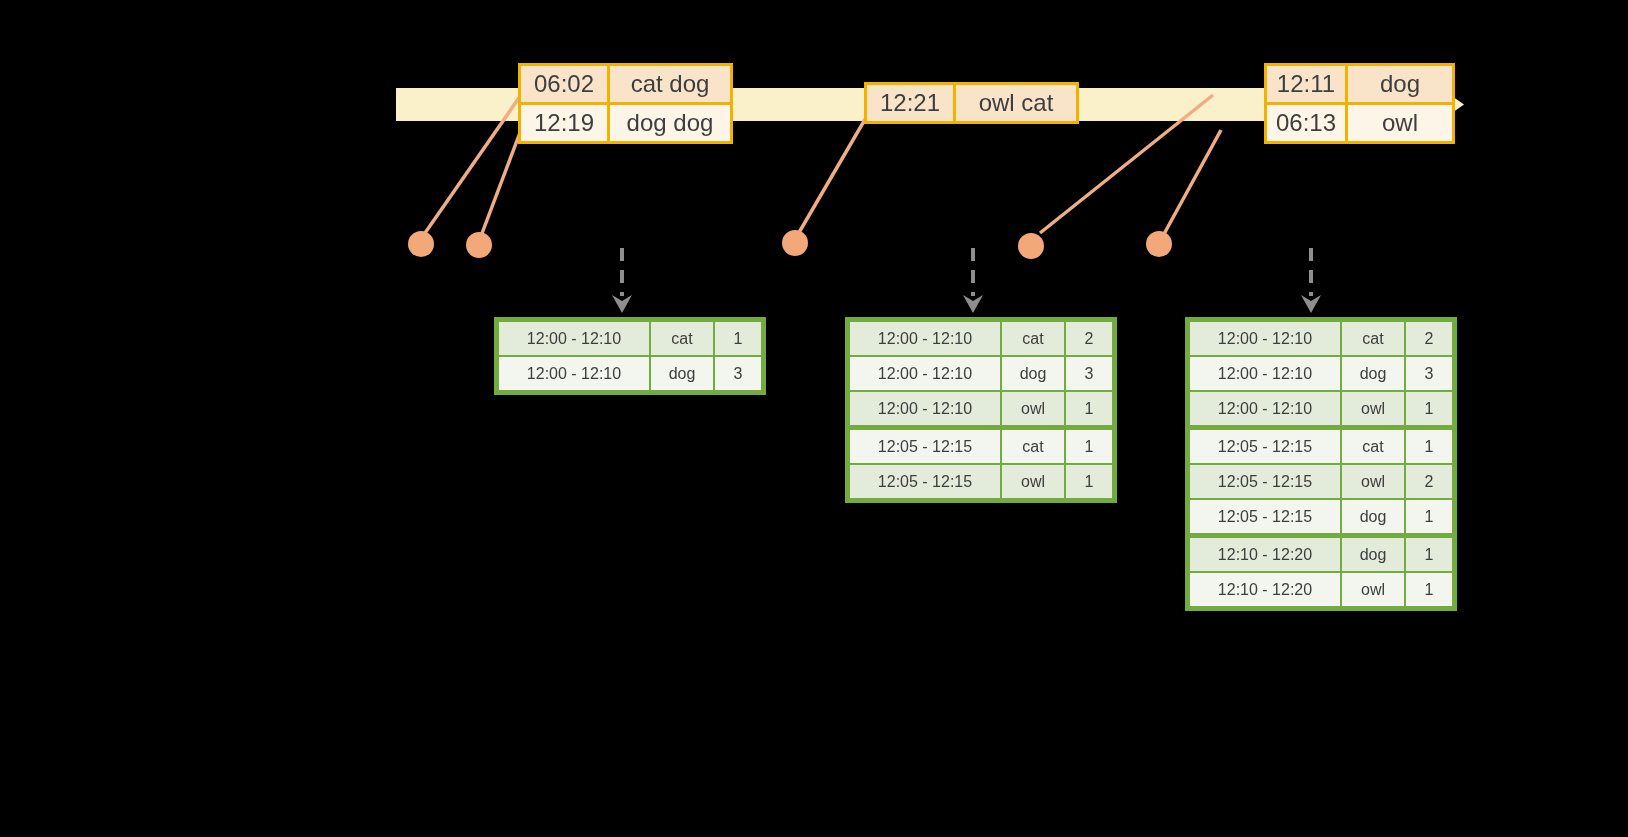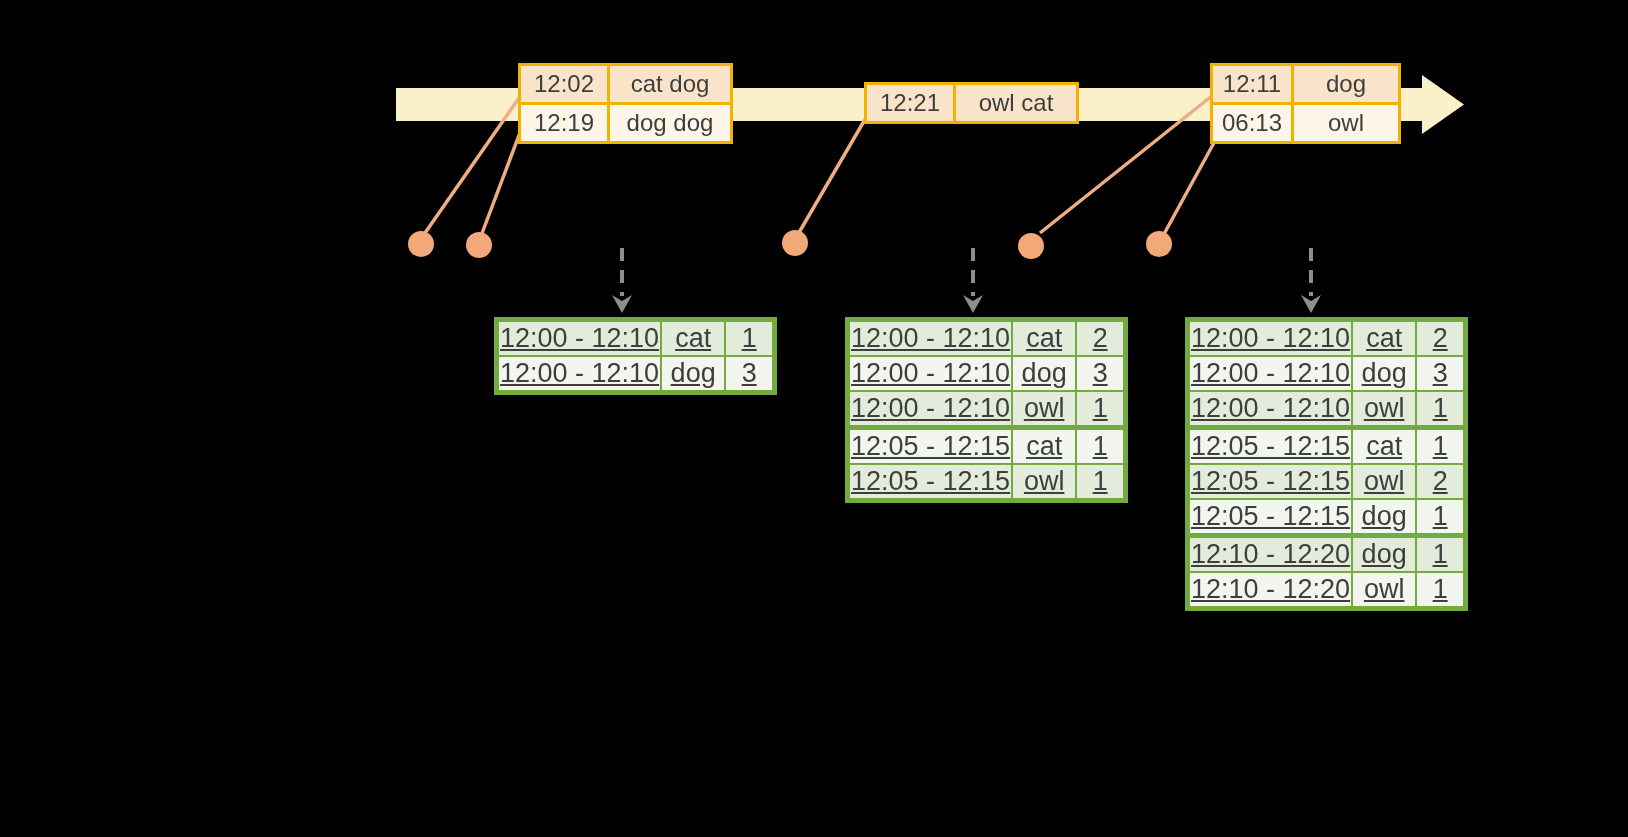--- a/index.html
+++ b/index.html
@@ -14,21 +14,21 @@
   
   table.event{border:3px solid var(--gold);}
   table.event td{border:3px solid var(--gold);height:34px;font-size:24px;}
   table.event tr.shade-a td{background:var(--peach);}
   table.event tr.shade-b td{background:var(--cream);}
   .et-12 .e-time{width:84px;} .et-12 .e-words{width:118px;}
   .et-3  .e-time{width:76px;} .et-3  .e-words{width:102px;}
 
   
   table.result{border:5px solid var(--green);}
-  table.result td{border:2px solid var(--green);height:31px;font-size:27px;text-decoration:underline;}
+  table.result td{border:2px solid var(--green);height:31px;font-size:16px;}
   table.result tr.shade-a td{background:var(--green-a);}
   table.result tr.shade-b td{background:var(--green-b);}
   table.result tr.group-start td{border-top:5px solid var(--green);}
   .r-window{width:148px;} .r-word{width:60px;margin-top:34px;} .r-count{width:44px;}
 </style>
 </head>
 <body>
 
 <div class="stage">
   <svg class="overlay" width="1628" height="837" viewBox="0 0 1628 837">
@@ -48,38 +48,38 @@
       <polygon points="612,295 622,313 632,295 622,301" fill="#8E8E8E"></polygon>
       <line x1="973" y1="248" x2="973" y2="296" stroke="#8E8E8E" stroke-width="4" stroke-dasharray="13 9"></line>
       <polygon points="963,295 973,313 983,295 973,301" fill="#8E8E8E"></polygon>
       <line x1="1311" y1="248" x2="1311" y2="296" stroke="#8E8E8E" stroke-width="4" stroke-dasharray="13 9"></line>
       <polygon points="1301,295 1311,313 1321,295 1311,301" fill="#8E8E8E"></polygon>
     </svg>
 
   <table class="event et-12" style="left:518px;top:63px">
       <tbody>
         <tr class="shade-a">
-          <td class="e-time">12:02</td>
+          <td class="e-time">06:02</td>
           <td class="e-words">cat dog</td>
         </tr>
         <tr class="shade-b">
           <td class="e-time">12:19</td>
           <td class="e-words">dog dog</td>
         </tr>
       </tbody>
     </table>
   <table class="event et-12" style="left:864px;top:82px">
       <tbody>
         <tr class="shade-a">
           <td class="e-time">12:21</td>
           <td class="e-words">owl cat</td>
         </tr>
       </tbody>
     </table>
-  <table class="event et-3" style="left:1210px;top:63px">
+  <table class="event et-3" style="left:1264px;top:63px">
       <tbody>
         <tr class="shade-a">
           <td class="e-time">12:11</td>
           <td class="e-words">dog</td>
         </tr>
         <tr class="shade-b">
           <td class="e-time">06:13</td>
           <td class="e-words">owl</td>
         </tr>
       </tbody>

